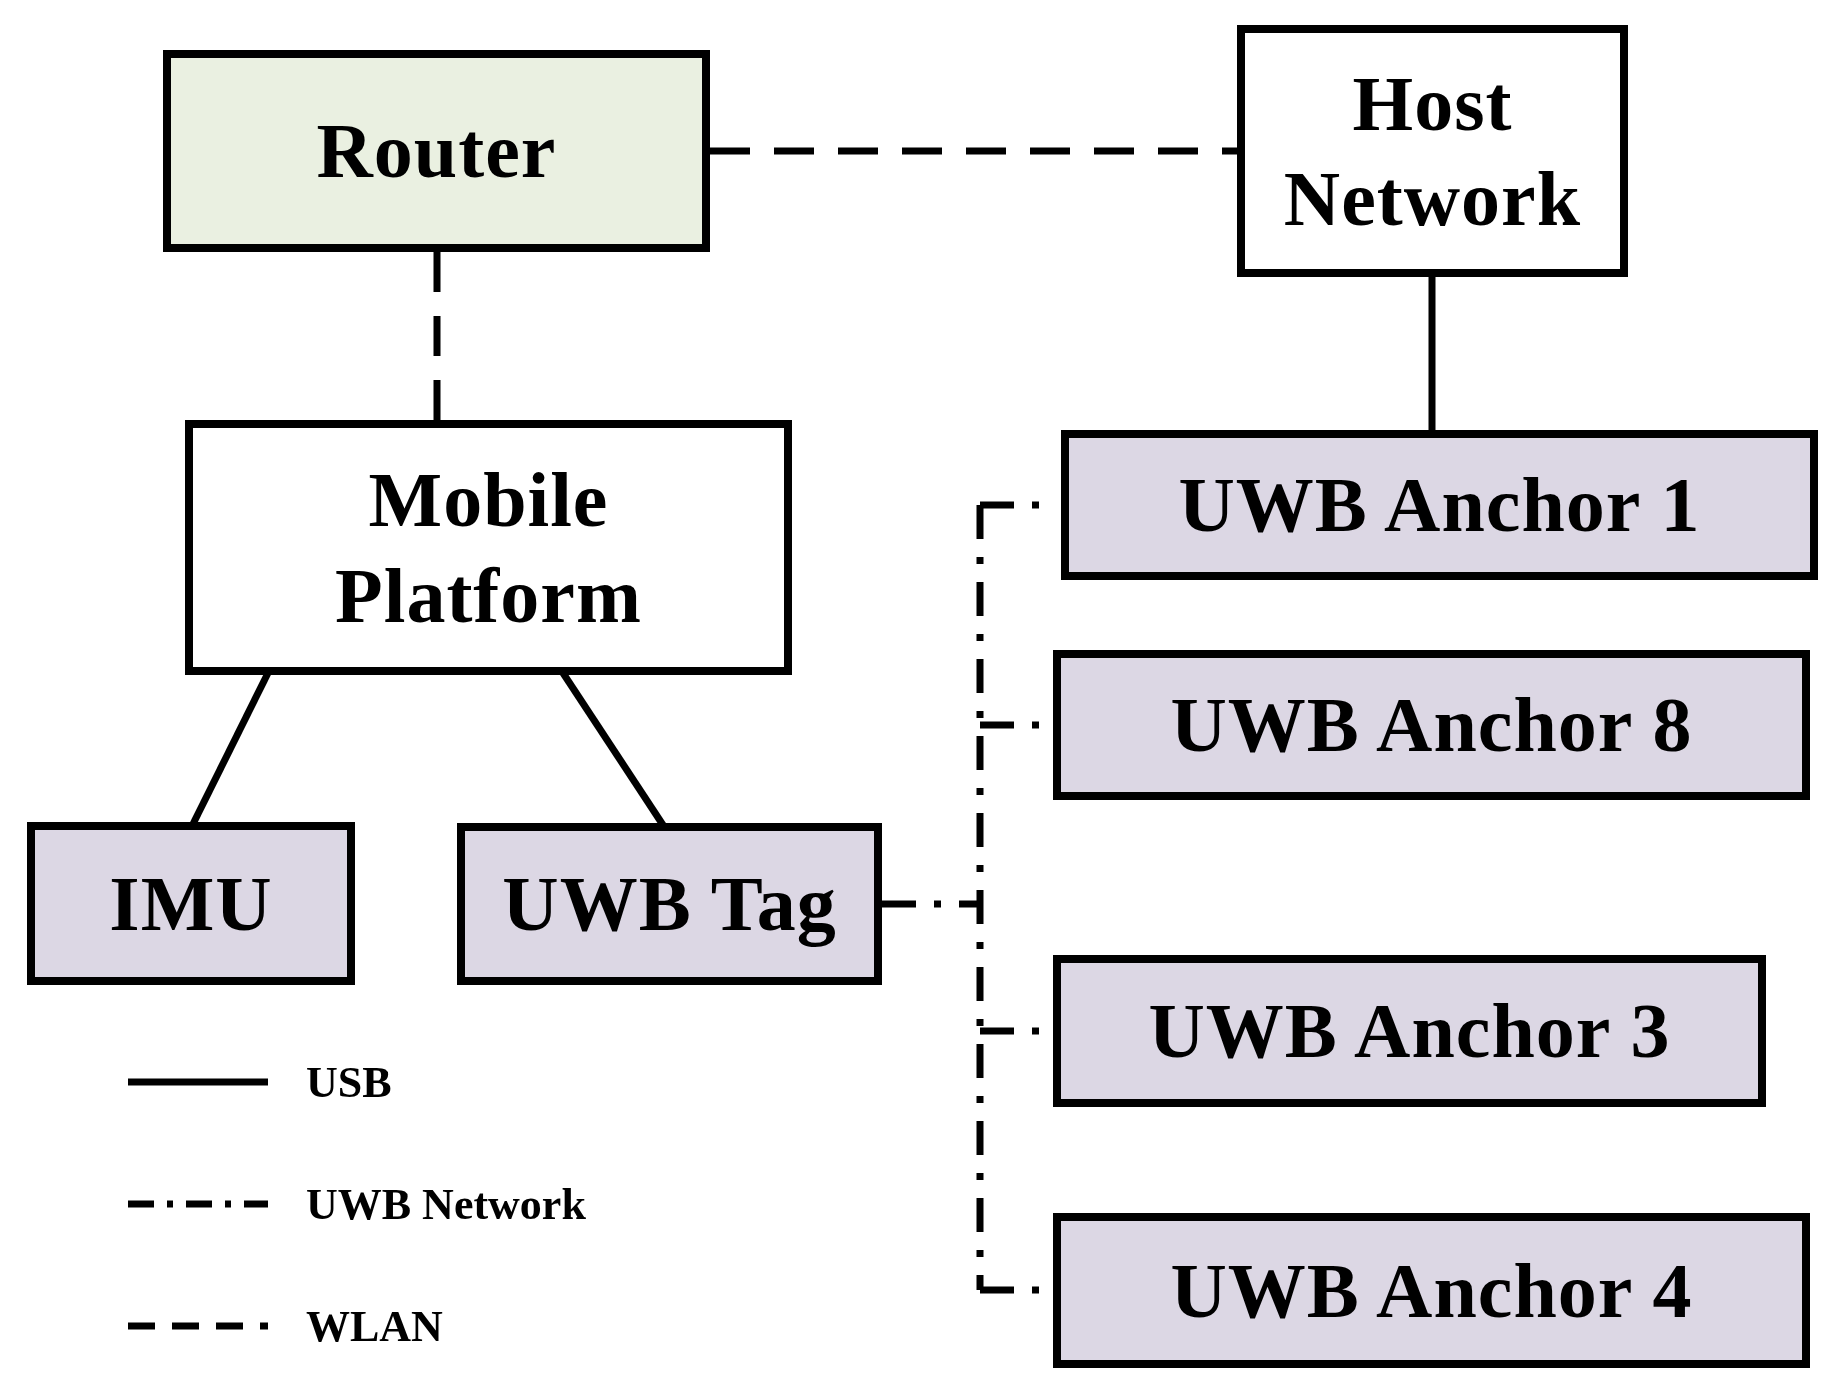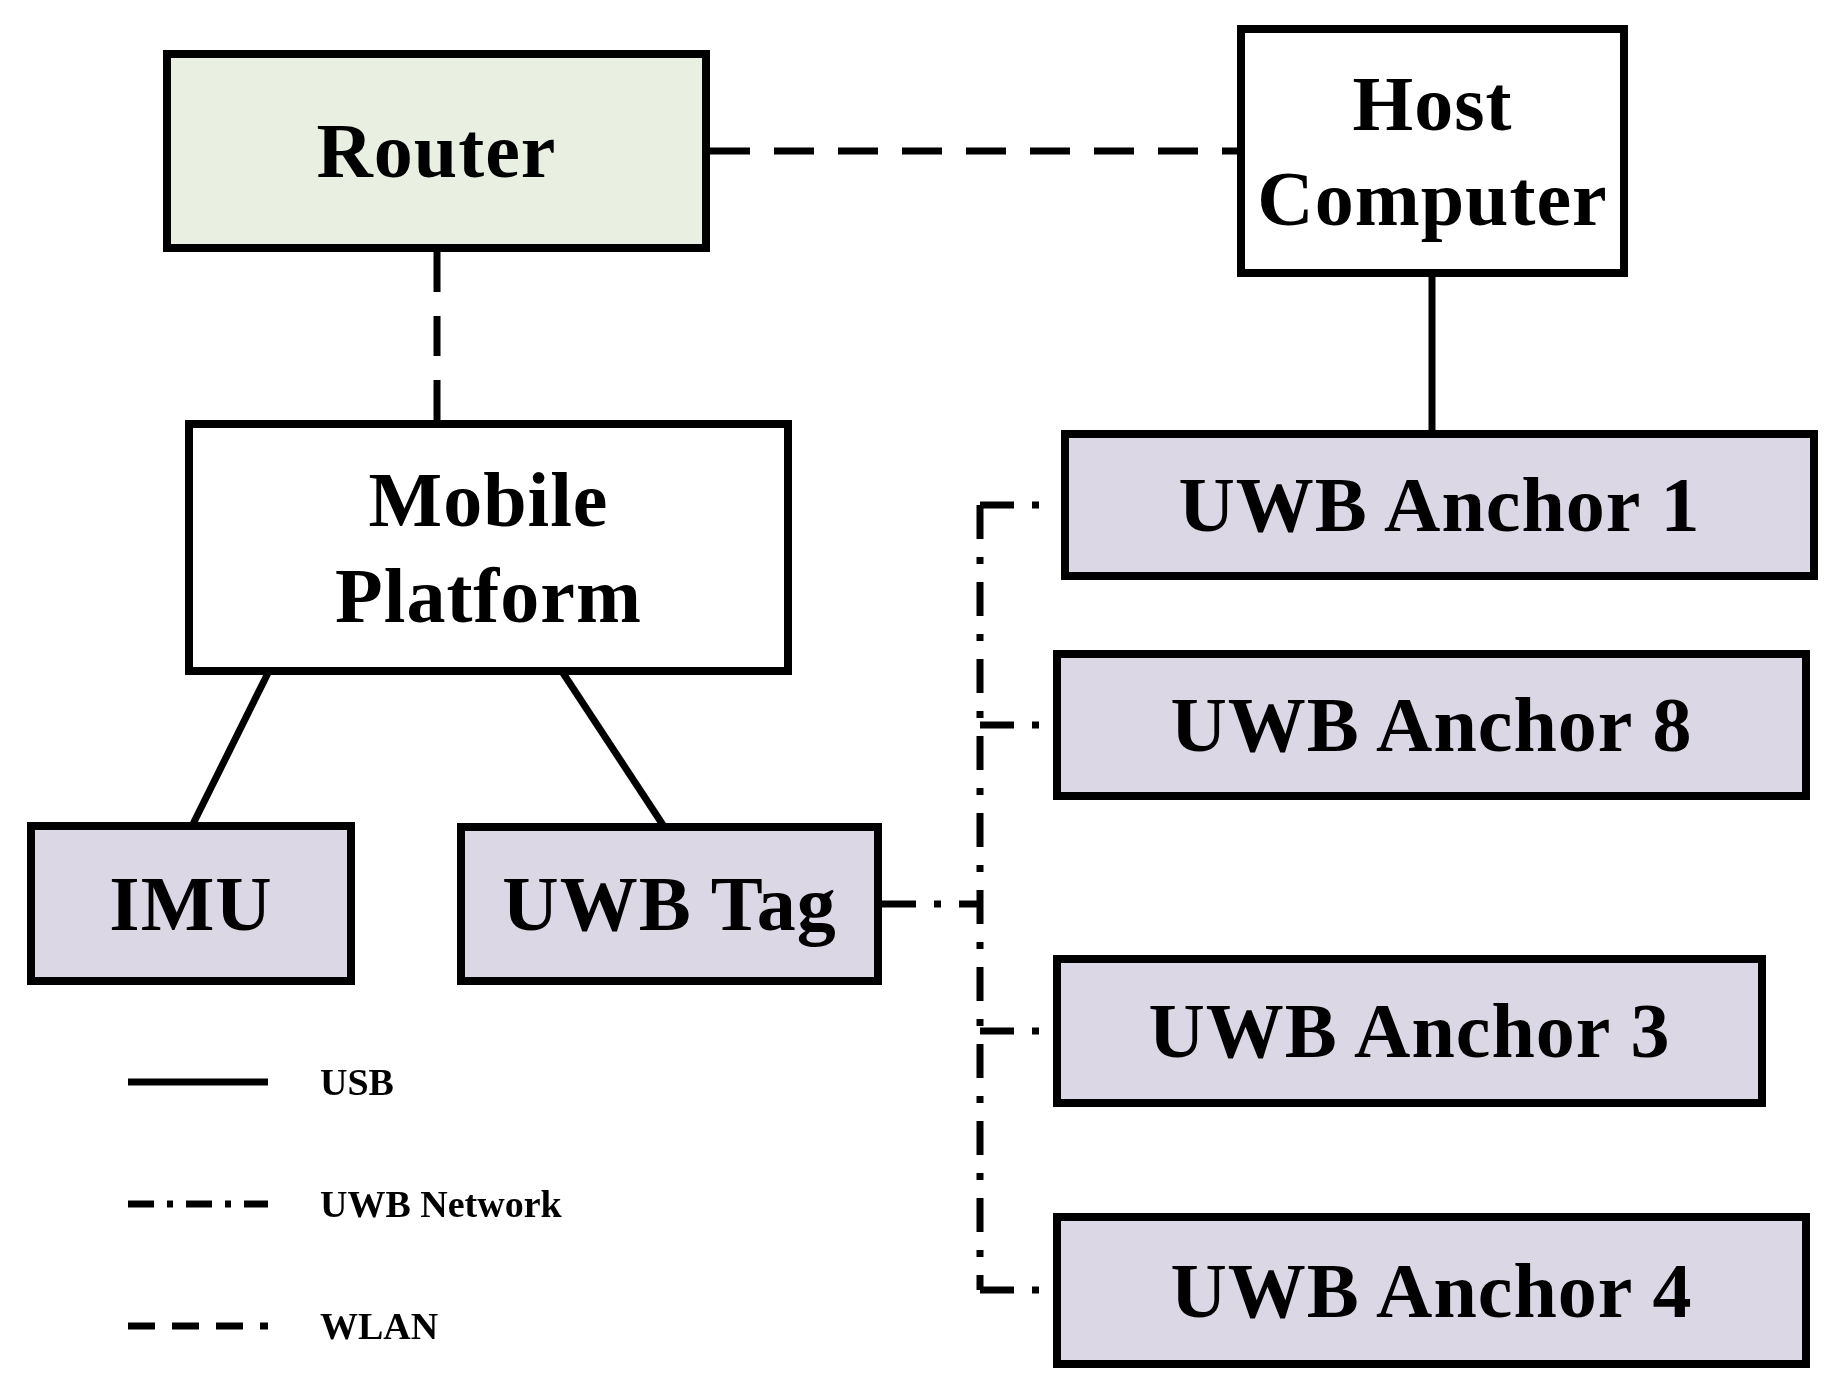--- a/index.html
+++ b/index.html
@@ -60,23 +60,23 @@
     align-items: center;
     height: 70px;
     margin-bottom: 52px;
   }
   .legend-sample { width: 140px; height: 16px; flex: 0 0 auto; }
   .legend-sample line { stroke: #000000; stroke-width: 7; }
   .legend-sample line.solid   { }
   .legend-sample line.dashed  { stroke-dasharray: 27 17; }
   .legend-sample line.dashdot { stroke-dasharray: 26 13 6 13; }
   .legend-label {
-    margin-left: 52px;
+    margin-left: 38px;
     font-weight: bold;
-    font-size: 38px;
+    font-size: 44px;
     color: #000000;
     white-space: nowrap;
   }
 </style>
 </head>
 <body>
 
 <div id="stage">
 
   <svg id="lines" viewBox="0 0 1840 1393" xmlns="http://www.w3.org/2000/svg">
@@ -95,21 +95,21 @@
     <line class="dashdot" x1="980" y1="505" x2="980" y2="1290"></line>
     <line class="dashdot" x1="980" y1="505" x2="1053" y2="505"></line>
     <line class="dashdot" x1="980" y1="725" x2="1053" y2="725"></line>
     <line class="dashdot" x1="980" y1="1031" x2="1053" y2="1031"></line>
     <line class="dashdot" x1="980" y1="1290" x2="1053" y2="1290"></line>
   </svg>
 
   <div id="node-router" class="node fill-green">Router</div>
 
   <div id="node-host-computer" class="node fill-white">Host
-Computer</div>
+Network</div>
 
   <div id="node-mobile-platform" class="node fill-white">Mobile
 Platform</div>
 
   <div id="node-uwb-tag" class="node fill-lavender">UWB Tag</div>
 
   <div id="node-imu" class="node fill-lavender">IMU</div>
 
   <div id="node-uwb-anchor-1" class="node fill-lavender">UWB Anchor 1</div>
 

